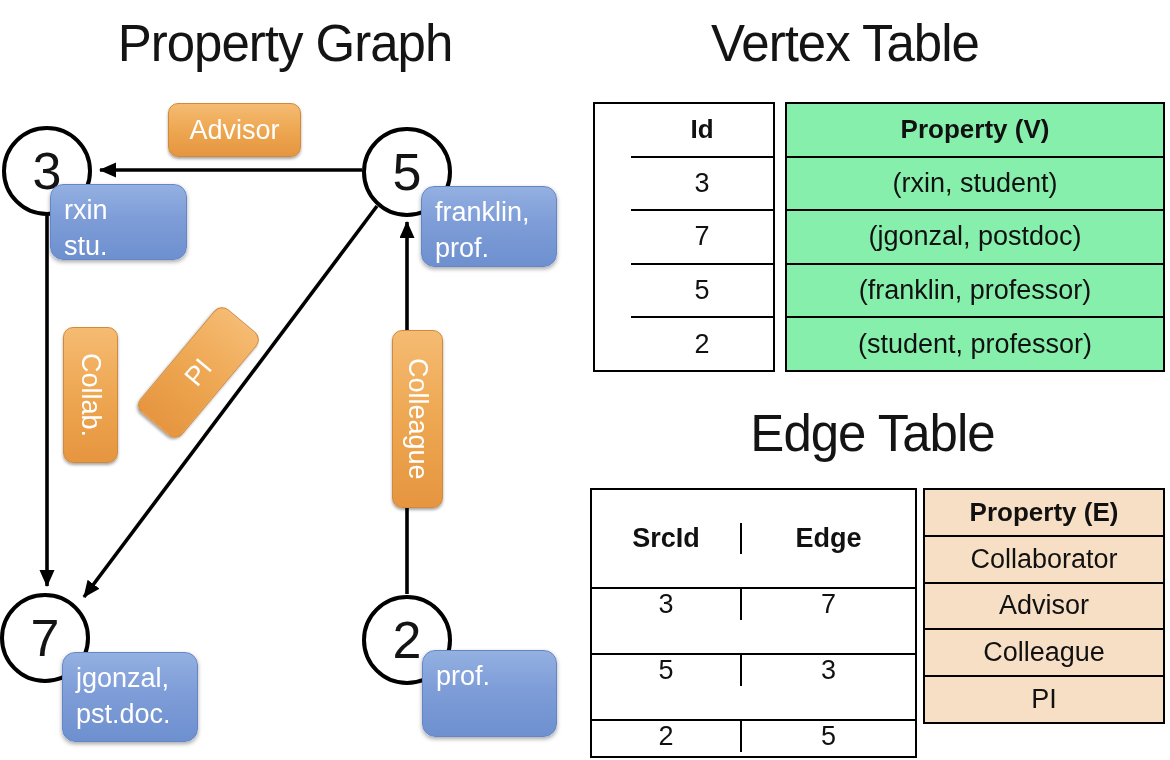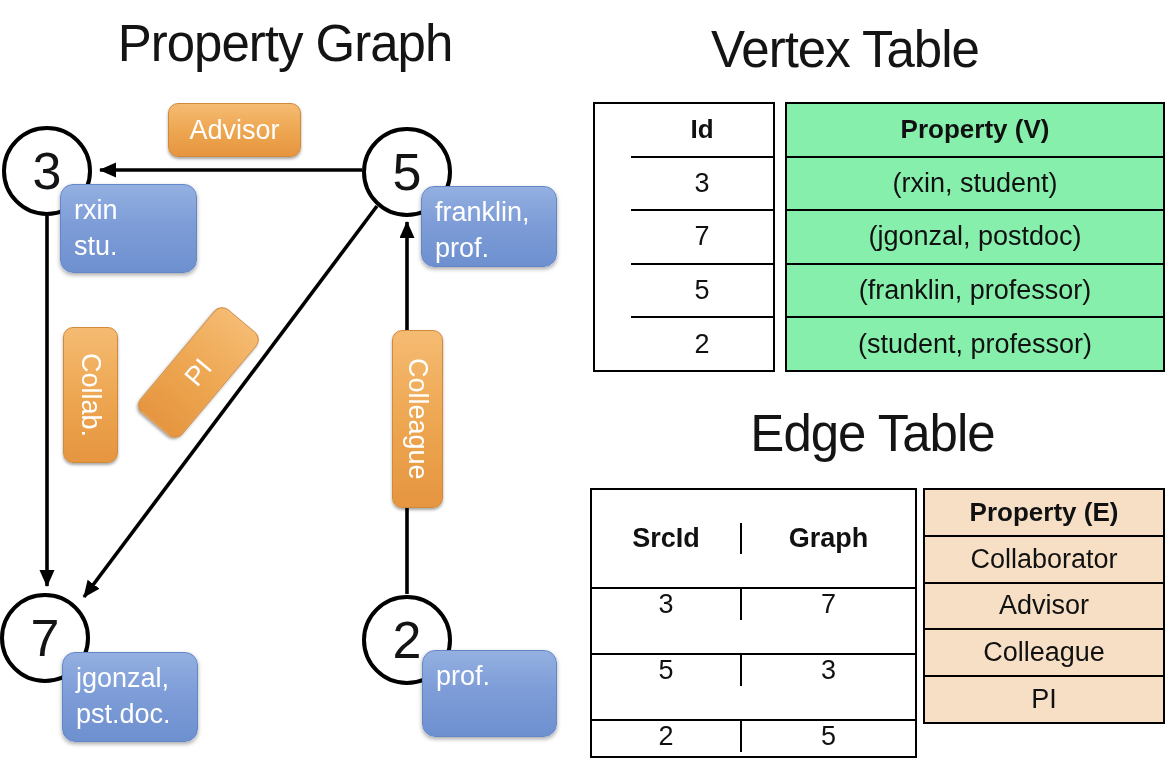--- a/index.html
+++ b/index.html
@@ -89,38 +89,38 @@
   <div class="abs edge-label vtext" style="left:63px;top:327px;width:55px;height:136px;">
     <span>Collab.</span>
   </div>
   <div class="abs edge-label pi-rot" style="left:171px;top:305px;width:55px;height:135px;">
     <span class="inner">PI</span>
   </div>
   <div class="abs edge-label vtext" style="left:392px;top:330px;width:51px;height:178px;">
     <span>Colleague</span>
   </div>
 
-  <div class="abs vprop" style="left:60px;top:184px;width:137px;height:89px;">
+  <div class="abs vprop" style="left:50px;top:184px;width:137px;height:76px;">
     <span>rxin</span>
     <span>stu.</span>
   </div>
   <div class="abs vprop" style="left:421px;top:186px;width:136px;height:81px;">
     <span>franklin,</span>
     <span>prof.</span>
   </div>
   <div class="abs vprop" style="left:62px;top:652px;width:136px;height:90px;">
     <span>jgonzal,</span>
     <span>pst.doc.</span>
   </div>
   <div class="abs vprop" style="left:422px;top:650px;width:135px;height:87px;">
     <span>prof.</span>
   </div>
 </div>
 
-<div class="abs big-title" style="left:560px;top:20px;width:570px;">Vertex Table</div>
+<div class="abs big-title" style="left:560px;top:14px;width:570px;">Vertex Table</div>
 
 <div class="abs tcol" style="left:593px;top:102px;width:182px;height:270px;padding-left:36px;">
   <div class="cell hdr">Id</div>
   <div class="cell">3</div>
   <div class="cell">7</div>
   <div class="cell">5</div>
   <div class="cell">2</div>
 </div>
 
 <div class="abs tcol fill-blue" style="left:785px;top:102px;width:380px;height:270px;">
@@ -129,21 +129,21 @@
   <div class="cell">(jgonzal, postdoc)</div>
   <div class="cell">(franklin, professor)</div>
   <div class="cell">(student, professor)</div>
 </div>
 
 <div class="abs big-title" style="left:580px;top:404px;width:585px;">Edge Table</div>
 
 <div class="abs tcol idpair" style="left:590px;top:488px;width:327px;height:270px;">
   <div class="row">
     <div class="c1 hdr">SrcId</div>
-    <div class="c2 hdr">Graph</div>
+    <div class="c2 hdr">Edge</div>
   </div>
   <div class="row">
     <div class="c1">3</div>
     <div class="c2">7</div>
   </div>
   <div class="row">
     <div class="c1">5</div>
     <div class="c2">3</div>
   </div>
   <div class="row">

